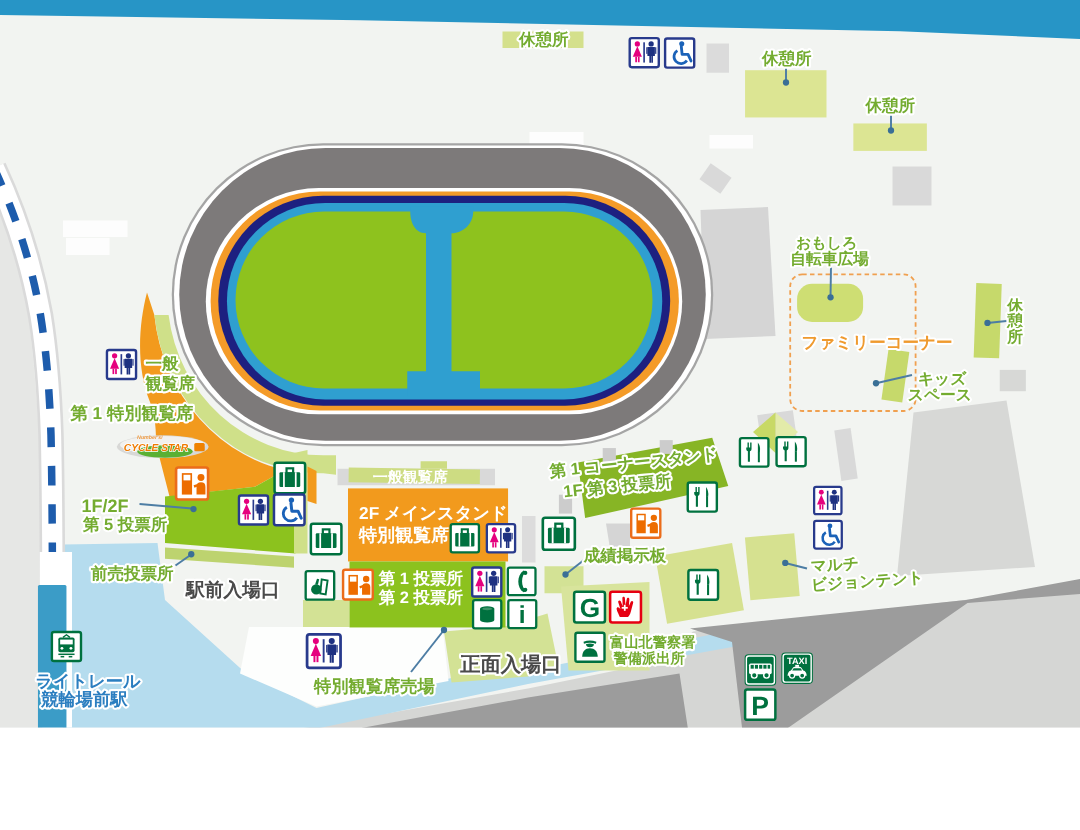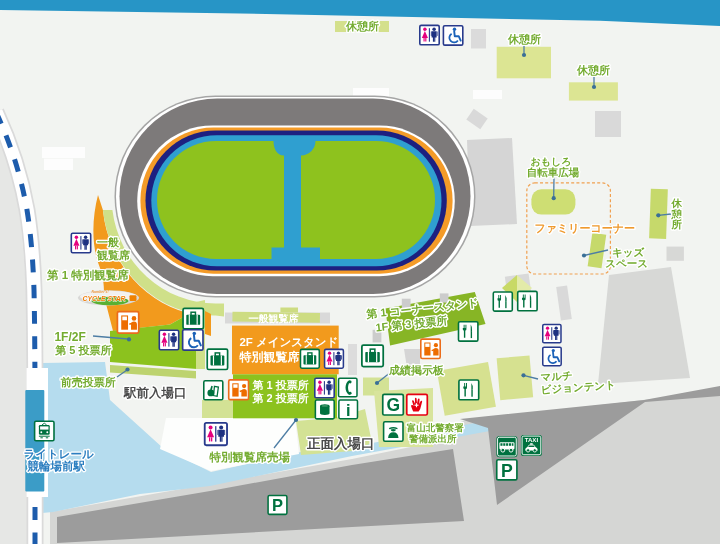--- a/index.html
+++ b/index.html
@@ -1,15 +1,15 @@
 <!DOCTYPE html>
 <html><head><meta charset="utf-8">
 <style>
 html,body{margin:0;padding:0;background:#fff}
-#map{position:relative;width:720px;height:544px;overflow:hidden}
+#map{position:relative;width:720px;height:485px;overflow:hidden}
 text{font-family:"Liberation Sans",sans-serif;font-weight:bold}
 .lbl{fill:#74ac30;stroke:#fff;stroke-width:2.8;paint-order:stroke;stroke-linejoin:round}
 .ptr{stroke:#4d7da4;stroke-width:1.3;fill:none}
 </style></head><body>
 <div id="map">
 <svg width="720" height="553" viewBox="0 0 720 553">
 <defs>
 <g id="i-wc">
 <rect x="0.8" y="0.8" width="19.4" height="19.4" rx="1.4" fill="#fff" stroke="#283a8c" stroke-width="1.6"></rect>
 <circle cx="5.9" cy="4.7" r="1.75" fill="#e5007e"></circle>

